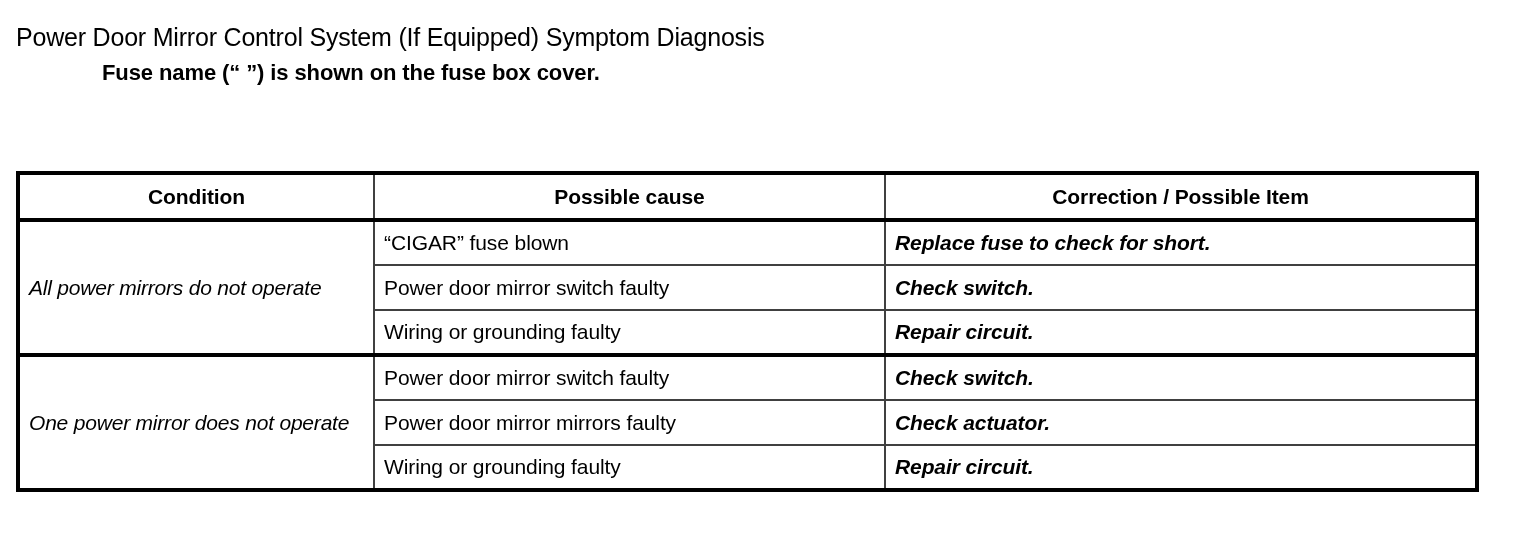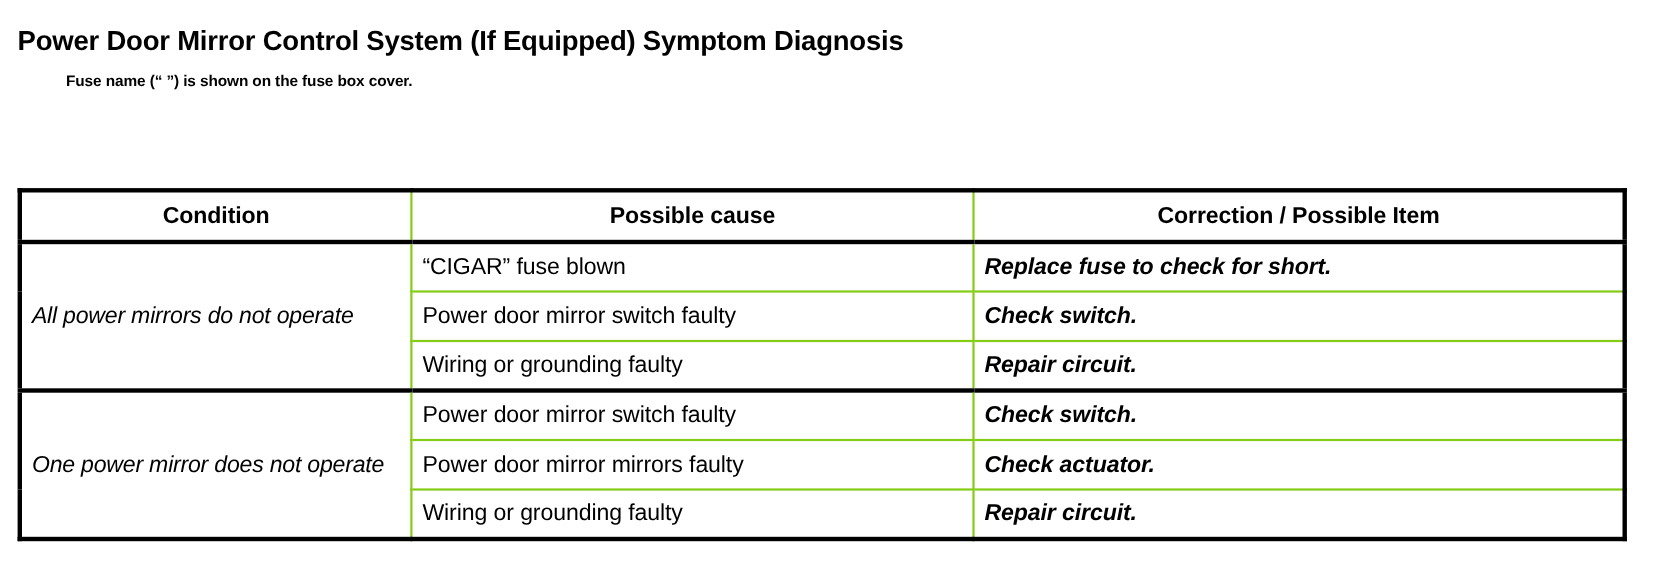--- a/index.html
+++ b/index.html
@@ -23,44 +23,45 @@
     height: 534px;
     box-sizing: border-box;
   }
 
   
   .doc-title {
     position: absolute;
     left: 16px;
     top: 4px;
     font-size: 25px;
-    font-weight: bold;
+    font-weight: normal;
     letter-spacing: -0.2px;
     line-height: 32px;
     white-space: nowrap;
   }
 
   
   .note-block {
     position: absolute;
     left: 60px;
     top: 58px;
     line-height: 30px;
   }
   .note-label {
     font-size: 22px;
     font-weight: bold;
     letter-spacing: -0.1px;
     white-space: nowrap;
   }
   .note-text {
-    font-size: 14px;
+    font-size: 22px;
     font-weight: bold;
     letter-spacing: -0.1px;
     white-space: nowrap;
+    margin-left: 42px;
   }
 
   
   .diag-table-wrap {
     position: absolute;
     left: 16px;
     top: 171px;
     width: 1459px;
   }
   table.diag-table {
@@ -68,21 +69,21 @@
     table-layout: fixed;
     width: 1459px;
     border: 4px solid #000;
   }
   table.diag-table col.c-condition { width: 356px; }
   table.diag-table col.c-cause     { width: 511px; }
   table.diag-table col.c-correct   { width: 592px; }
 
   table.diag-table th,
   table.diag-table td {
-    border: 2px solid #84cc16;
+    border: 2px solid #404040;
     padding: 0 9px;
     vertical-align: middle;
     font-size: 21px;
     height: 45px;
     box-sizing: border-box;
   }
 
   
   table.diag-table thead th {
     text-align: center;

